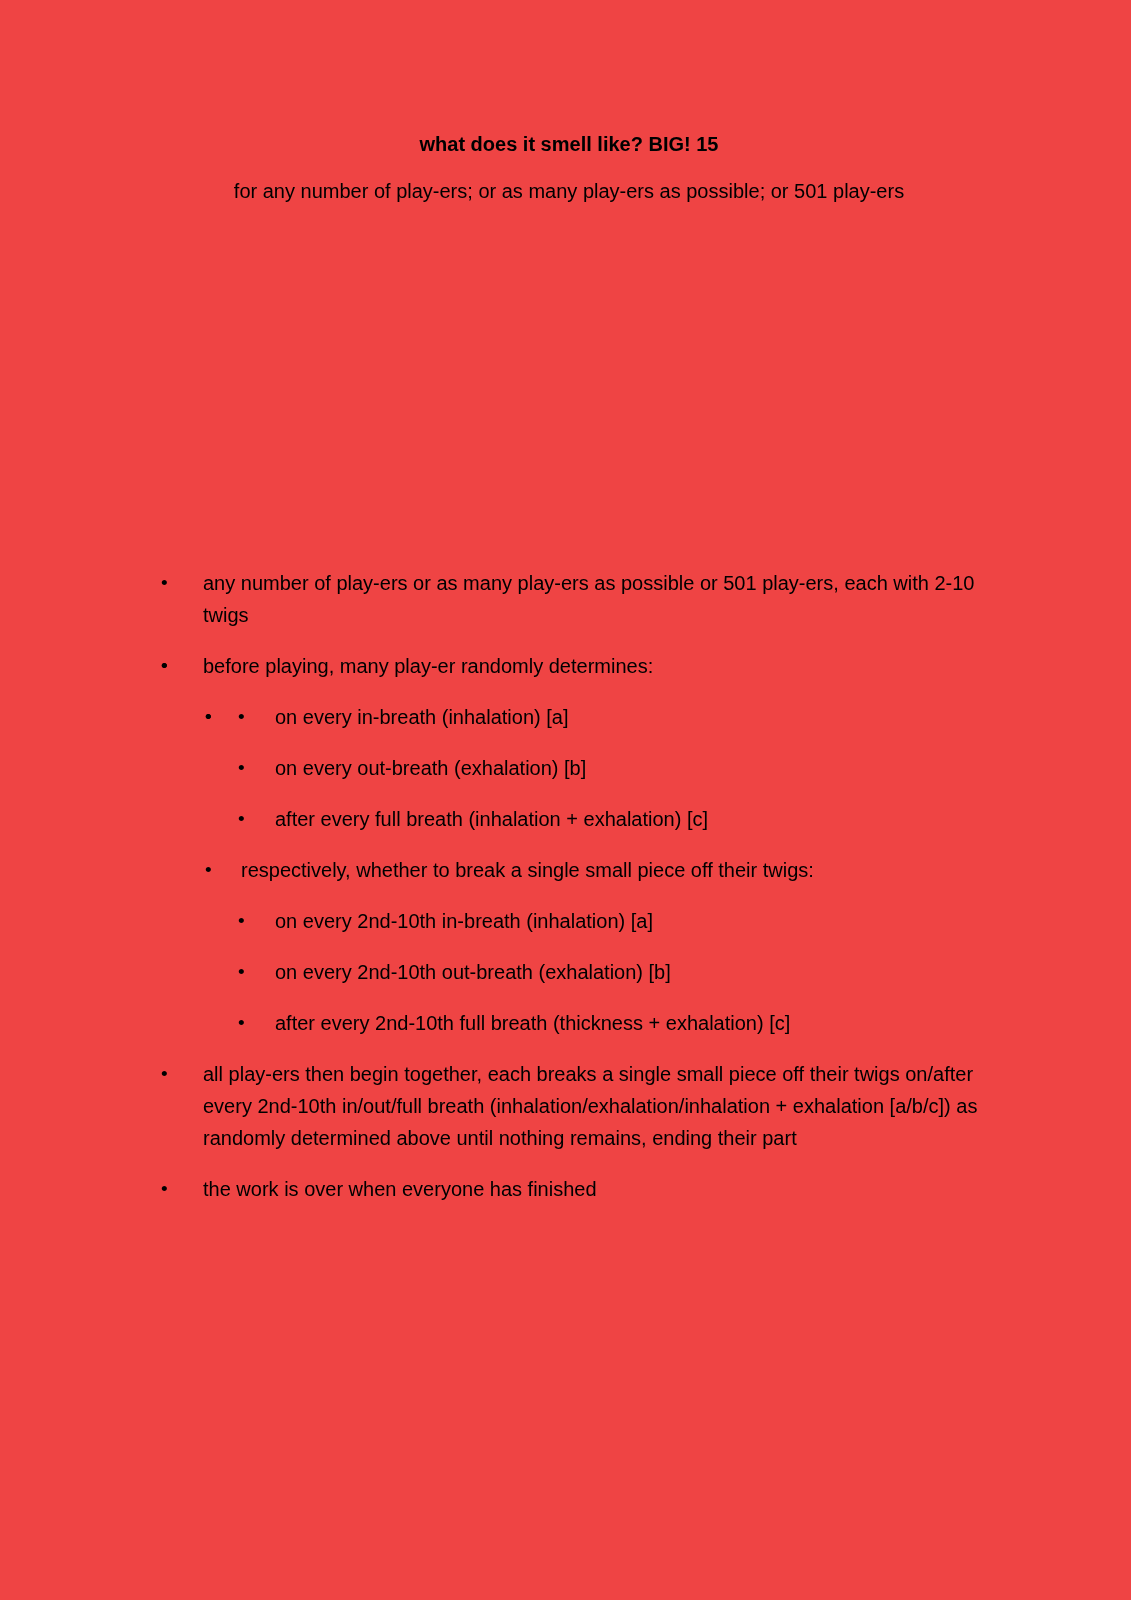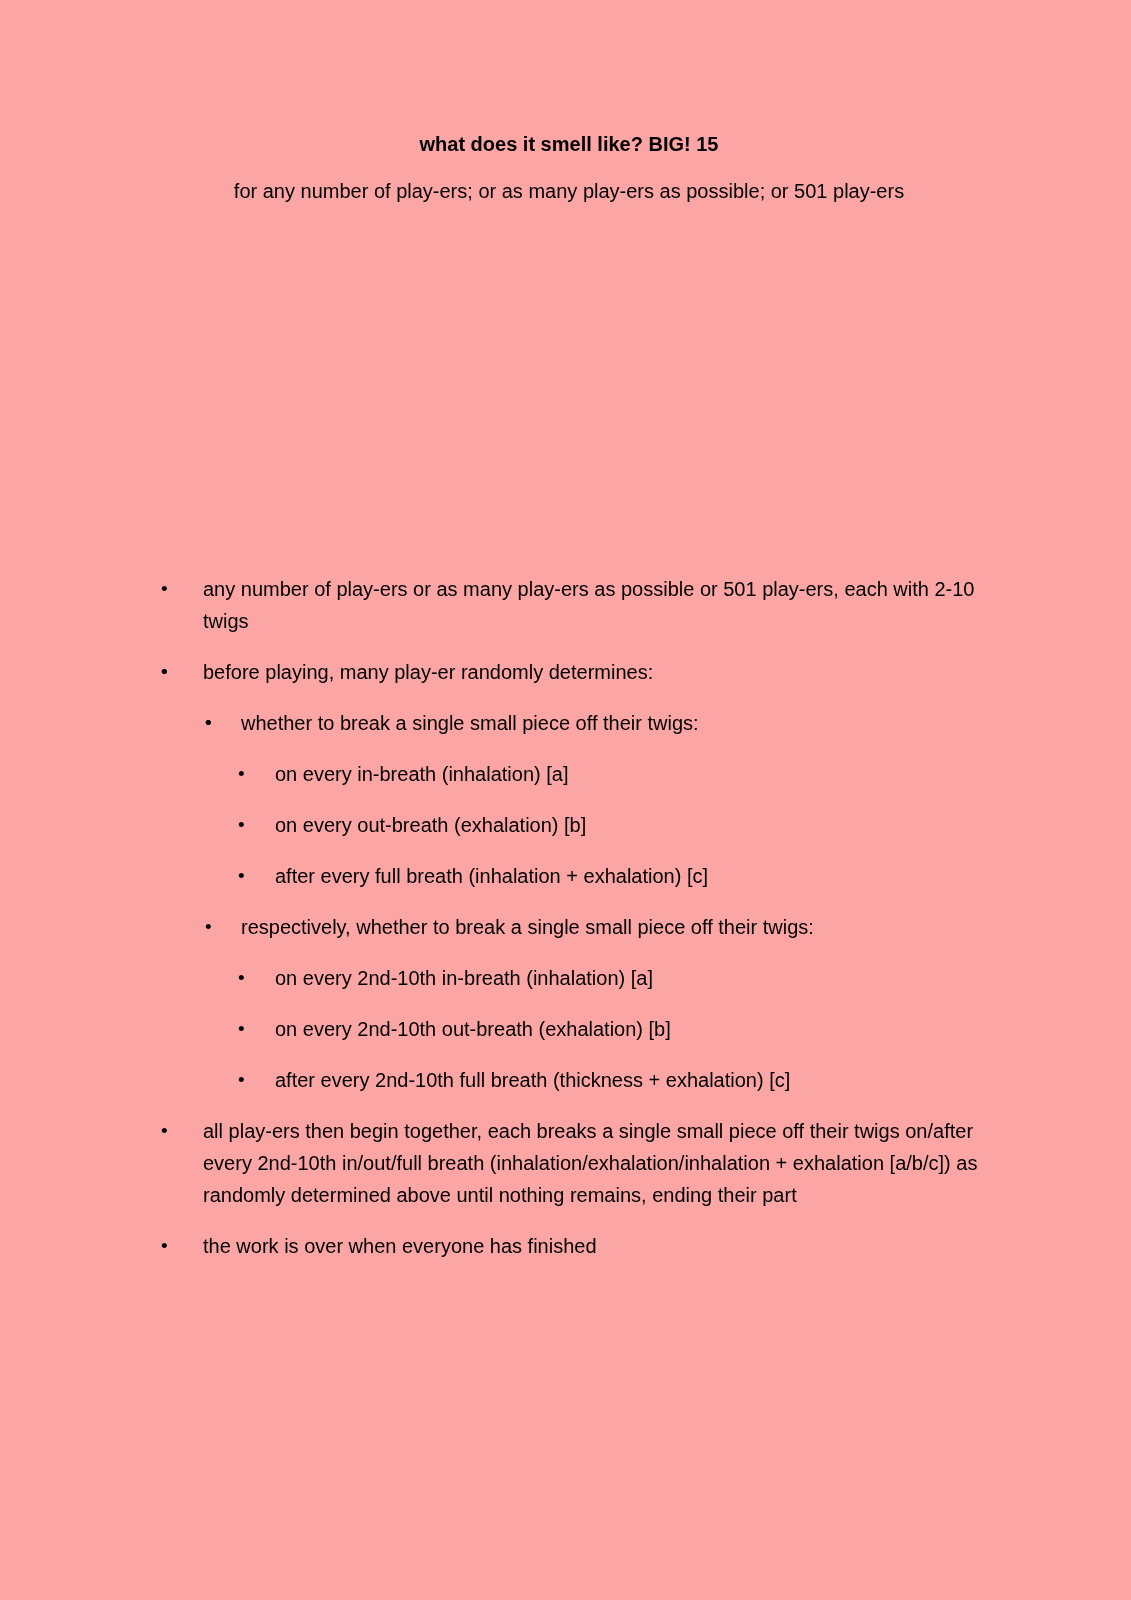--- a/index.html
+++ b/index.html
@@ -4,40 +4,40 @@
 <style>
   html, body {
     margin: 0;
     padding: 0;
     background: #ffffff;
   }
   .page {
     position: relative;
     width: 1131px;
     height: 1600px;
-    background: #fca5a5;
+    background: #ef4444;
     color: #000000;
     font-family: "Liberation Sans", sans-serif;
     box-sizing: border-box;
     padding: 130px 130px 0 137px;
     overflow: hidden;
   }
   .doc-title {
     text-align: center;
     font-weight: bold;
     font-size: 20px;
     line-height: 28px;
     margin: 0 0 19px 0;
   }
   .doc-subtitle {
     text-align: center;
     font-weight: normal;
     font-size: 20px;
     line-height: 28px;
-    margin: 6px;
+    margin: 0;
   }
   .big-gap {
     height: 362px;
   }
   .bullet-list {
     margin: 0;
     padding: 0;
     list-style: none;
     font-size: 20px;
   }
@@ -85,21 +85,20 @@
       <span class="marker">•</span>
       <span>before playing, many play-er randomly determines:</span>
     </li>
 
     <li class="bullet-item lvl2">
       <span class="marker">•</span>
     </li>
 
     <li class="bullet-item lvl2">
       <span class="marker">•</span>
-      <span>whether to break a single small piece off their twigs:</span>
     </li>
 
     <li class="bullet-item lvl3">
       <span class="marker">•</span>
       <span>on every in-breath (inhalation) [a]</span>
     </li>
 
     <li class="bullet-item lvl3">
       <span class="marker">•</span>
       <span>on every out-breath (exhalation) [b]</span>

